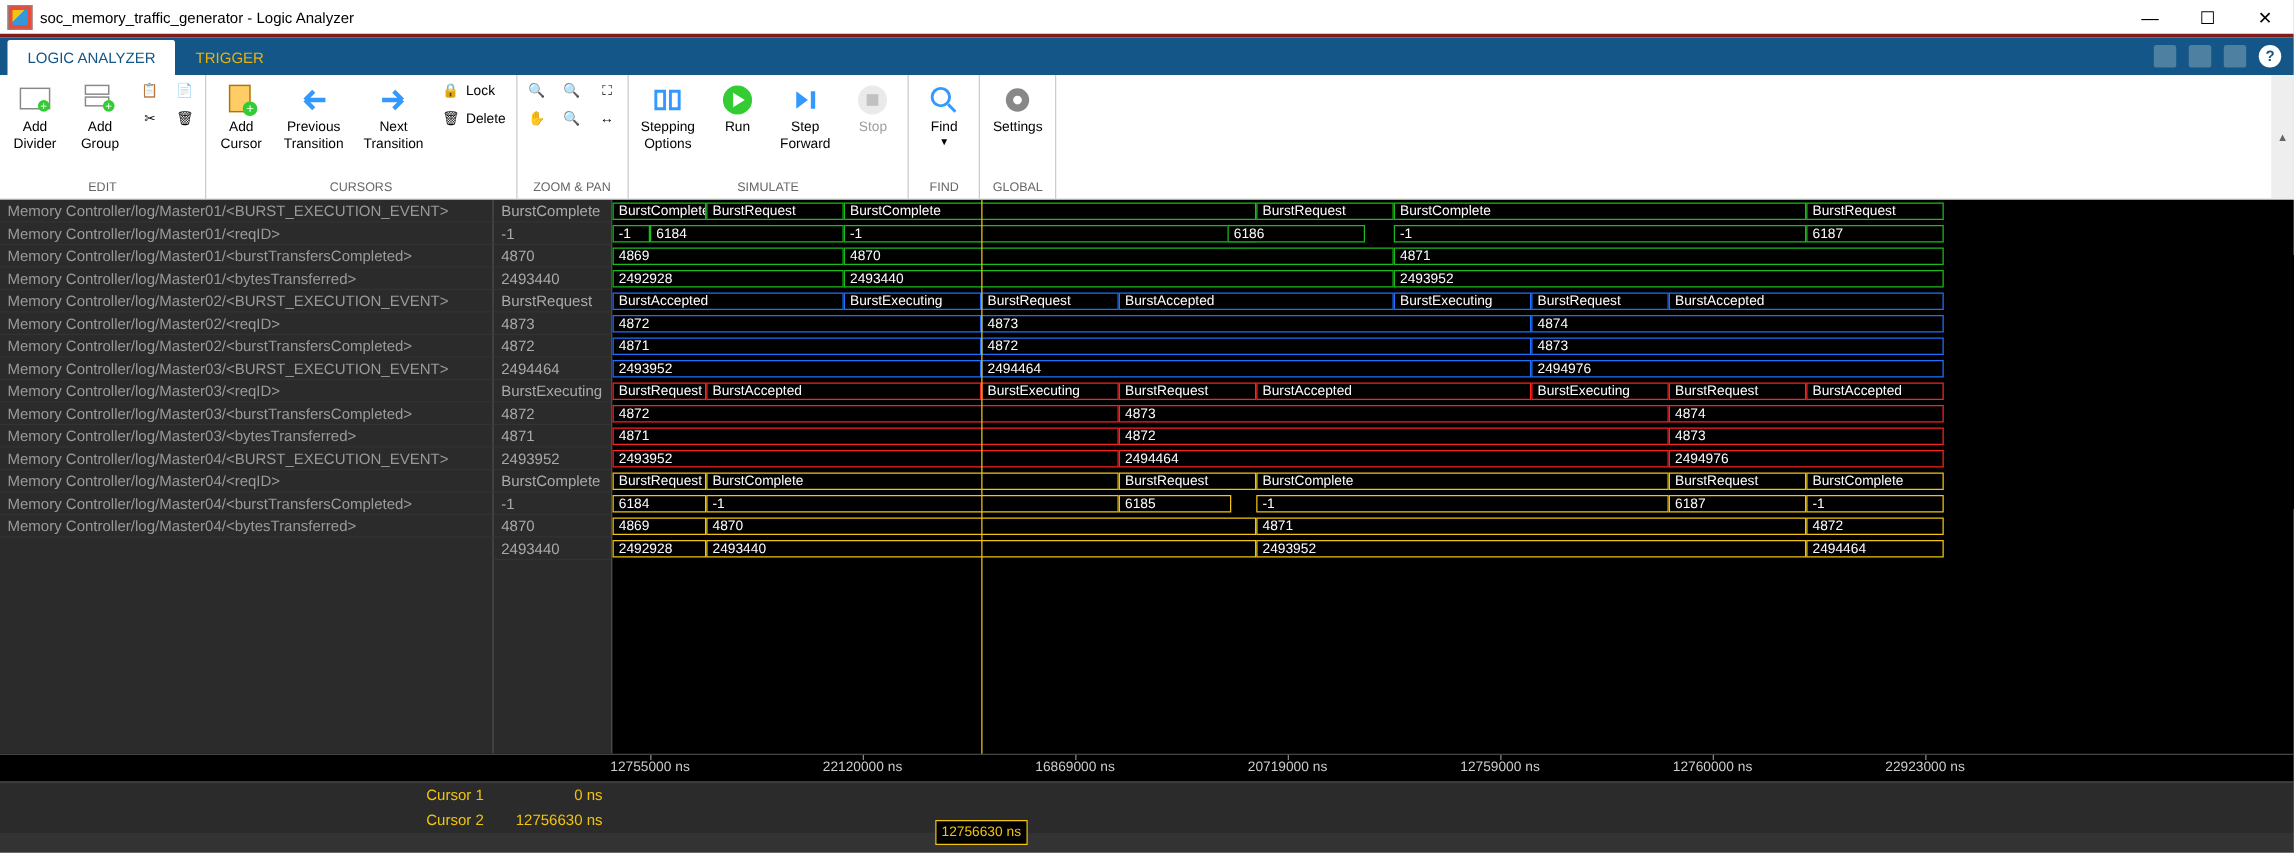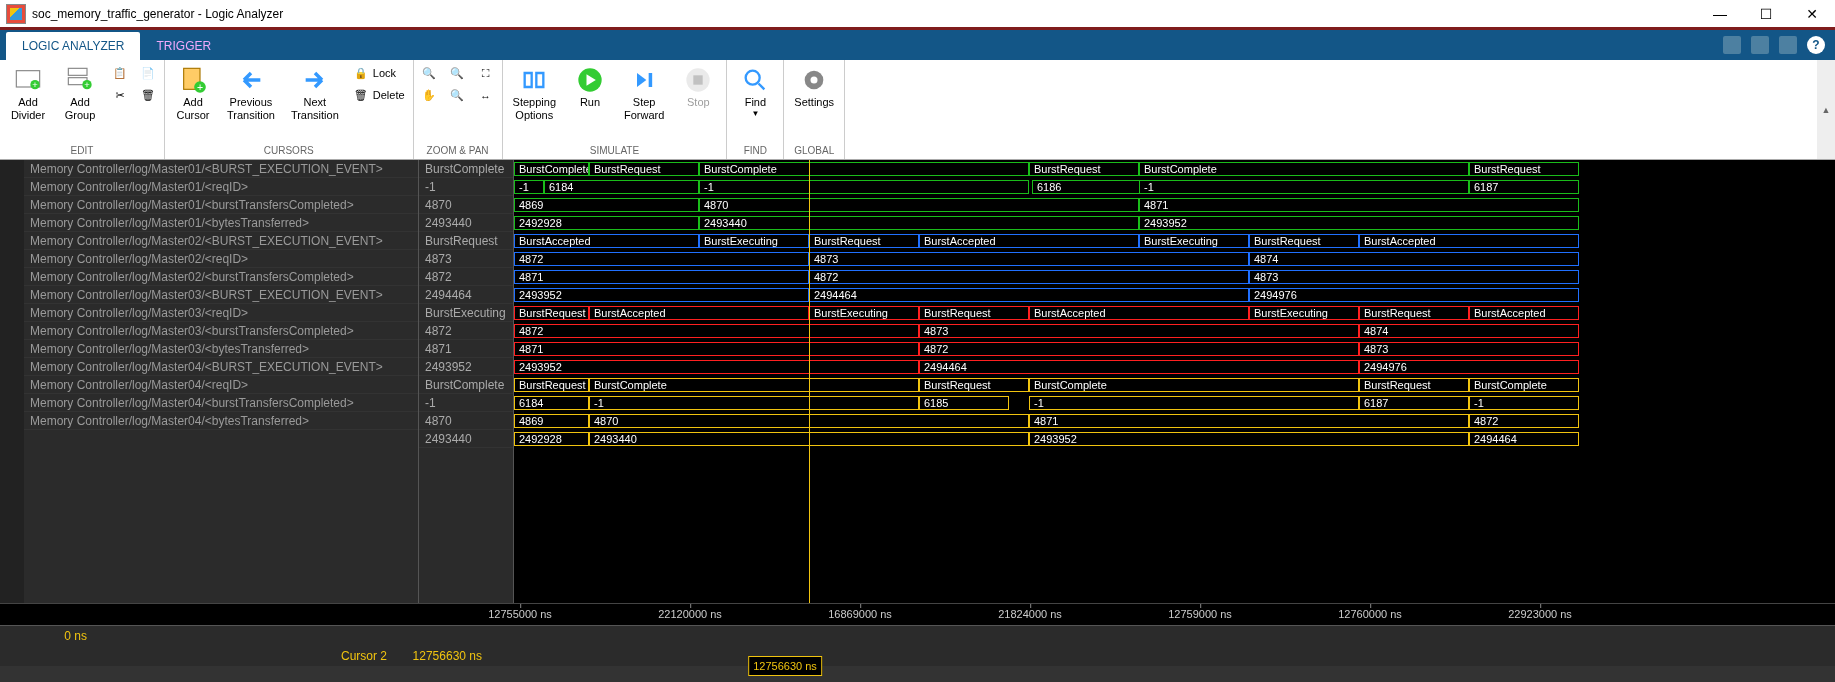--- a/index.html
+++ b/index.html
@@ -8,21 +8,21 @@
 
 .titlebar { height: 30px; background: #fff; display: flex; align-items: center; border-bottom: 3px solid #7f1d1d; }
 .titlebar-icon { width: 20px; height: 20px; margin: 0 6px; background: #e74c3c; border: 1px solid #888; position: relative; }
 .titlebar-icon::after { content:""; position:absolute; inset:3px; background: linear-gradient(135deg,#f1c40f 40%,#3498db 40%); }
 .titlebar-text { font-size: 12px; color: #000; flex: 1; }
 .titlebar-btns { display: flex; }
 .titlebar-btn { width: 46px; height: 30px; display: flex; align-items:center; justify-content:center; font-size: 14px; color:#000; }
 
 
 .tabrow { height: 30px; background: #135687; display: flex; align-items: flex-end; padding-left: 6px; }
-.tab { height: 28px; padding: 0 16px; font-size: 12px; color: #f0abfc; display:flex; align-items:center; }
+.tab { height: 28px; padding: 0 16px; font-size: 12px; color: #eab308; display:flex; align-items:center; }
 .tab.active { background: #fff; color: #135687; border-radius: 2px 2px 0 0; }
 .tab-spacer { flex:1; }
 .tabrow-icons { display:flex; gap:10px; padding-right:10px; align-items:center; height:100%; }
 .tabrow-ico { width:18px; height:18px; opacity:0.5; background:#8ab; border-radius:2px; }
 .help-ico { width:18px; height:18px; border-radius:50%; background:#fff; color:#135687; font-weight:bold; display:flex; align-items:center; justify-content:center; font-size:12px; opacity:1; }
 
 
 .ribbon { background:#fff; border-bottom:1px solid #aaa; display:flex; height: 100px;}
 .ribbon-group { border-right:1px solid #ccc; display:flex; flex-direction:column; padding: 4px 6px 0 6px; }
 .ribbon-group-row { display:flex; align-items:flex-start; gap:8px; flex:1; }
@@ -33,21 +33,21 @@
 .smallcol { display:flex; flex-direction:column; gap:2px; }
 .rgroup-label { font-size:10px; color:#666; text-align:center; padding:2px 0 3px 0; }
 .find-split { display:flex; flex-direction:column; align-items:center; }
 
 
 .ico svg { width:100%; height:100%; }
 
 
 .wave-area { flex:1; display:flex; flex-direction:column; background:#222; color:#ccc; font-size:12px; position:relative; overflow:hidden;}
 .wave-grid { flex:1; display:flex; }
-.sig-names { width:395px; background:#2b2b2b; border-right:1px solid #555;margin-left:24px; }
+.sig-names { width:395px; background:#2b2b2b; border-right:1px solid #555; }
 .sig-vals  { width:95px;  background:#2b2b2b; border-right:1px solid #555; }
 .sig-wave  { flex:1; position:relative; background:#000; }
 .sig-row { height:18px; line-height:18px; padding:0 6px; white-space:nowrap; overflow:hidden; color:#aaa; border-bottom:1px solid #333;}
 .sig-row.name { color:#9a9a9a; }
 .lane { position:absolute; left:0; right:0; height:18px; }
 .seg { position:absolute; height:14px; top:2px; border:1px solid; padding:0 4px; font-size:11px; color:#fff; background:#000; white-space:nowrap; overflow:hidden; }
 .seg.gr { border-color:#1abc1a; }
 .seg.bl { border-color:#2070ff; }
 .seg.rd { border-color:#ff2020; }
 .seg.yl { border-color:#f1c40f; }
@@ -339,21 +339,21 @@
           <div class="seg gr" style="left: 75px; width: 110px;">BurstRequest</div>
           <div class="seg gr" style="left: 185px; width: 330px;">BurstComplete</div>
           <div class="seg gr" style="left: 515px; width: 110px;">BurstRequest</div>
           <div class="seg gr" style="left: 625px; width: 330px;">BurstComplete</div>
           <div class="seg gr" style="left: 955px; width: 110px;">BurstRequest</div>
         </div>
         <div class="lane" style="top: 18px;">
           <div class="seg gr" style="left: 0px; width: 30px;">-1</div>
           <div class="seg gr" style="left: 30px; width: 155px;">6184</div>
           <div class="seg gr" style="left: 185px; width: 330px;">-1</div>
-          <div class="seg gr" style="left: 518px; width: 110px;">6186</div>
+          <div class="seg gr" style="left: 492px; width: 110px;">6186</div>
           <div class="seg gr" style="left: 625px; width: 330px;">-1</div>
           <div class="seg gr" style="left: 955px; width: 110px;">6187</div>
         </div>
         <div class="lane" style="top: 36px;">
           <div class="seg gr" style="left: 0px; width: 185px;">4869</div>
           <div class="seg gr" style="left: 185px; width: 440px;">4870</div>
           <div class="seg gr" style="left: 625px; width: 440px;">4871</div>
         </div>
         <div class="lane" style="top: 54px;">
           <div class="seg gr" style="left: 0px; width: 185px;">2492928</div>
@@ -438,28 +438,29 @@
           <div class="seg yl" style="left: 955px; width: 110px;">2494464</div>
         </div>
       </div>
   </div>
   <div class="ruler">
     <div class="space1"></div>
     <div class="ruler-ticks" id="ruler-ticks">
         <div class="tick" style="left: 30px;">12755000 ns</div>
         <div class="tick" style="left: 200px;">22120000 ns</div>
         <div class="tick" style="left: 370px;">16869000 ns</div>
-        <div class="tick" style="left: 540px;">21824000 ns</div>
+        <div class="tick" style="left: 540px;">20719000 ns</div>
         <div class="tick" style="left: 710px;">12759000 ns</div>
         <div class="tick" style="left: 880px;">12760000 ns</div>
         <div class="tick" style="left: 1050px;">22923000 ns</div>
       </div>
   </div>
   <div class="cursor-rows">
     <div class="cursor-row">
+      <div class="cname">Cursor 1</div>
       <div class="cval">0 ns</div>
       <div class="cspace"></div>
     </div>
     <div class="cursor-row">
       <div class="cname">Cursor 2</div>
       <div class="cval">12756630 ns</div>
       <div class="cspace" id="c2space">
           <div class="cursor-marker" style="left: 295px;">12756630 ns</div>
         </div>
     </div>

